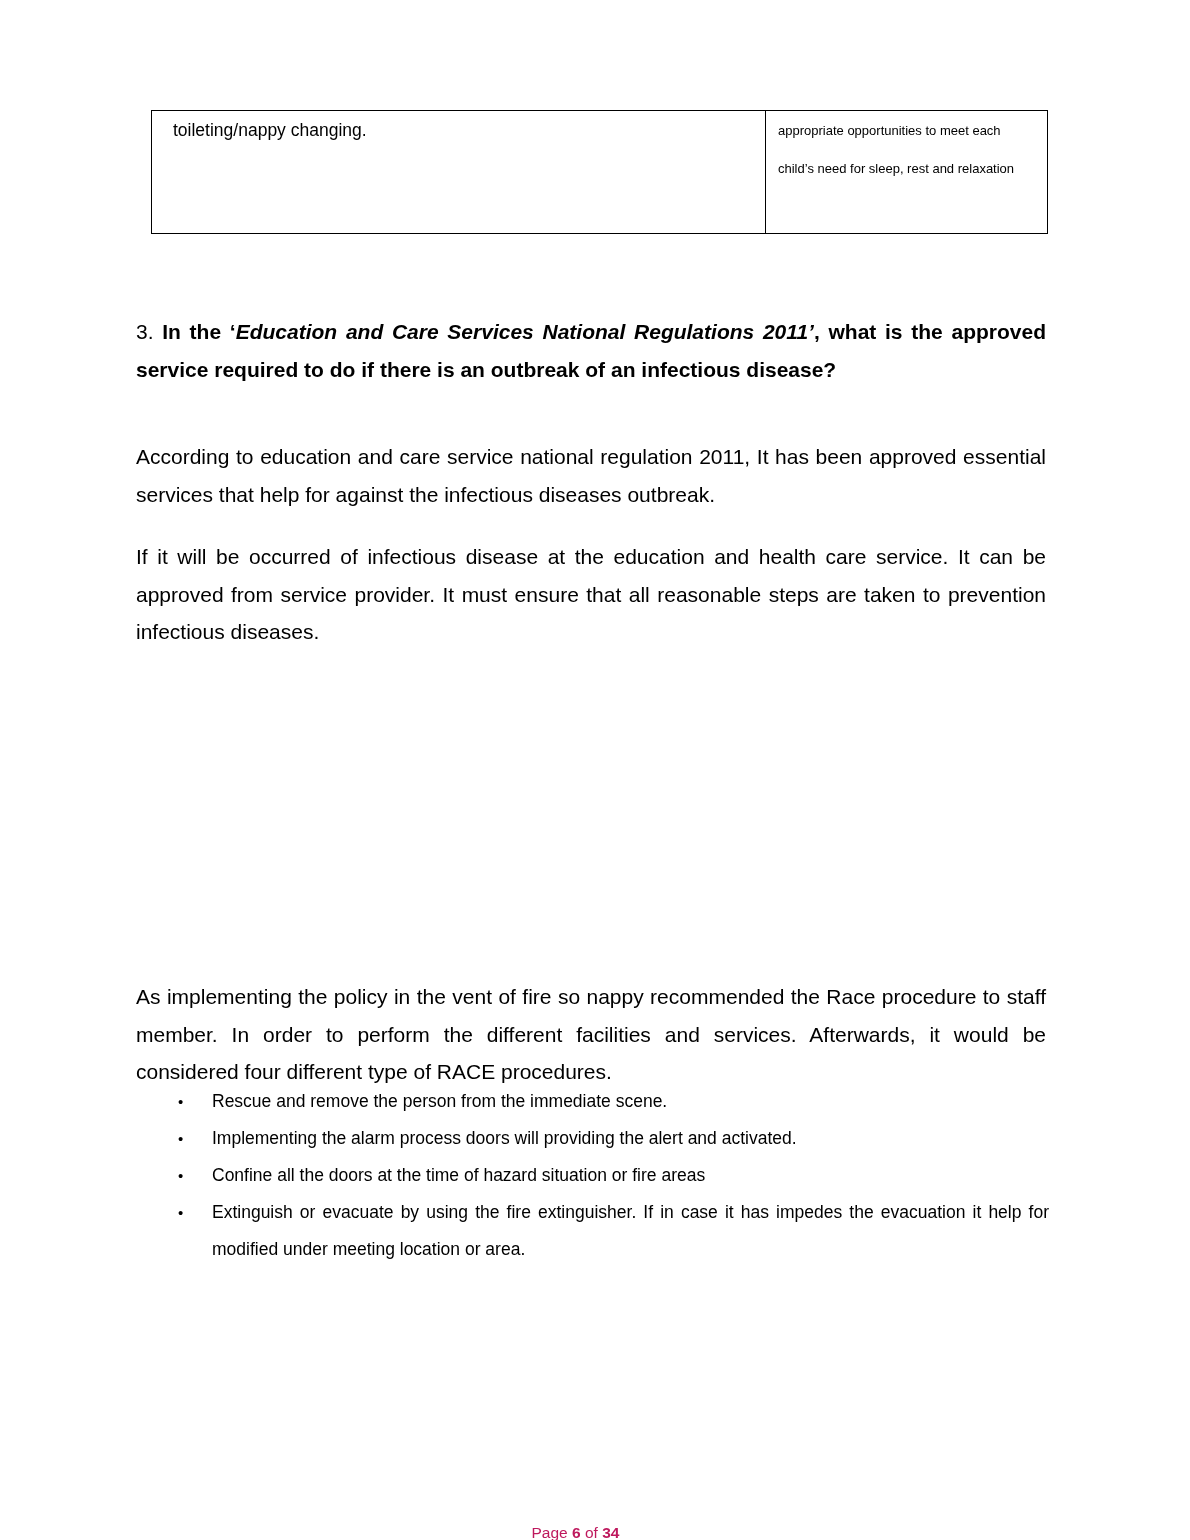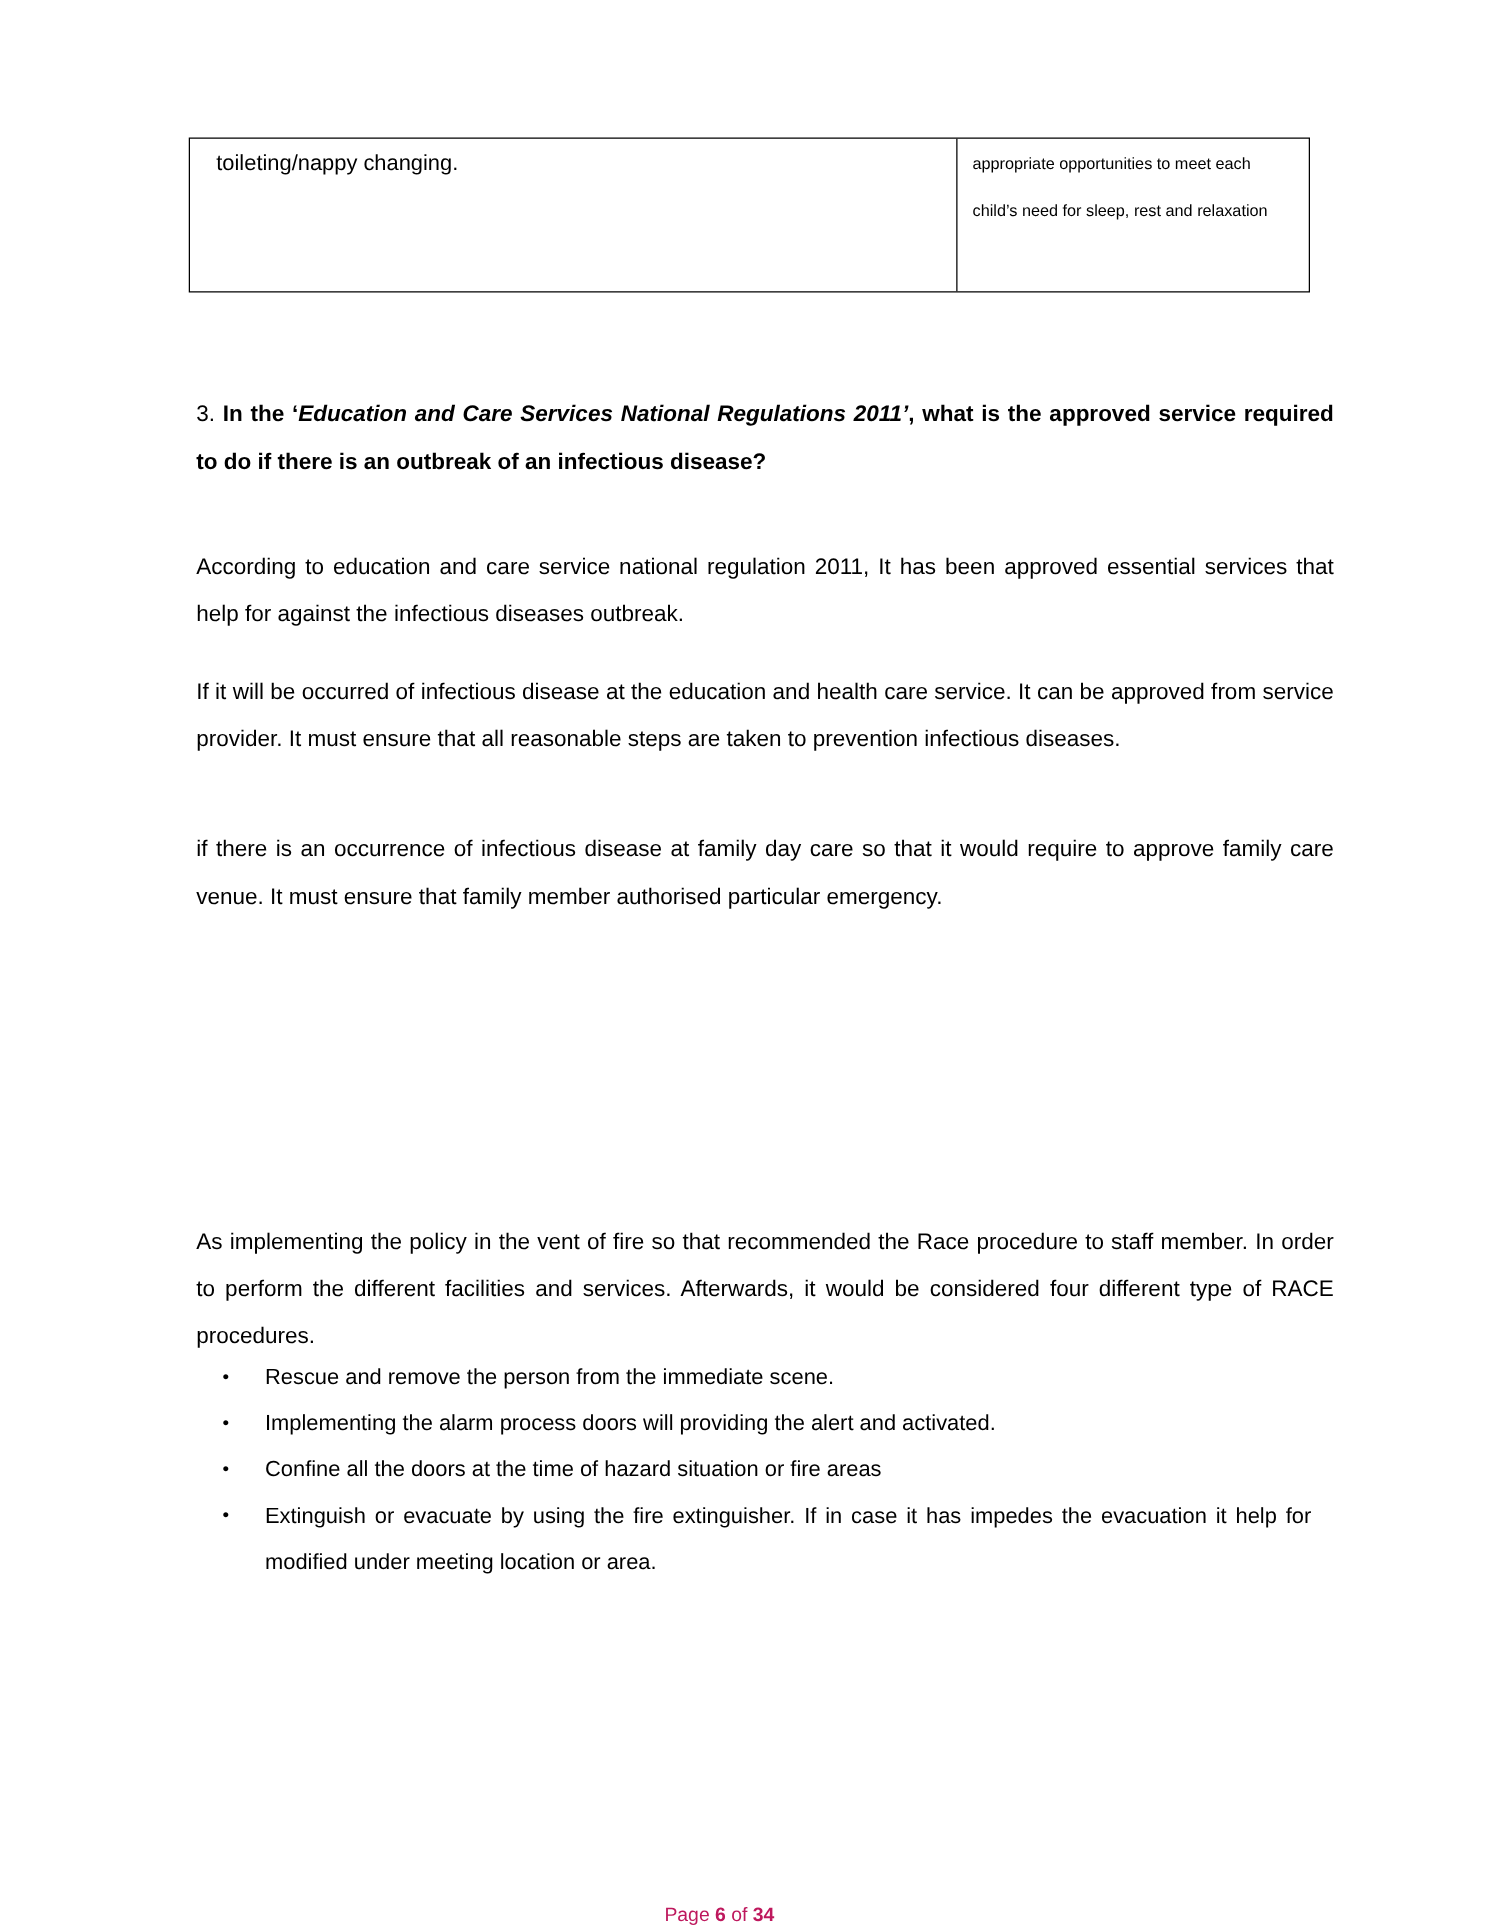--- a/index.html
+++ b/index.html
@@ -39,23 +39,23 @@
   .cell-right {
     flex: 1;
     padding: 1px 12px 0 12px;
     line-height: 38px;
     font-size: 13px;
   }
 
   
   .block {
     position: absolute;
-    left: 157px;
+    left: 136px;
     width: 910px;
-    font-size: 18px;
+    font-size: 21px;
     line-height: 37.5px;
     text-align: justify;
   }
   .q-heading { font-weight: bold; }
   .q-heading .q-num { font-weight: normal; }
   .q3 { top: 281px; }
   .p1 { top: 385px; }
   .p2 { top: 485px; }
   .p3 { top: 611px; }
   .q4 { top: 826px; }
@@ -108,24 +108,23 @@
       <span>appropriate opportunities to meet each child’s need for sleep, rest and relaxation</span>
     </div>
   </div>
 
   <div class="block q-heading q3">
     <span class="q-num">3. </span><span>In the ‘</span><i>Education and Care Services National Regulations 2011’</i><span>, what is the approved service required to do if there is an outbreak of an infectious disease?</span>
   </div>
 
   <p class="block p1">According to education and care service national regulation 2011, It has been approved essential services that help for against the infectious diseases outbreak.</p>
   <p class="block p2">If it will be occurred of infectious disease at the education and health care service. It can be approved from service provider. It must ensure that all reasonable steps are taken to prevention infectious diseases.</p>
-  <p class="block p3">if there is an occurrence of infectious disease at family day care so that it would require to approve family care venue. It must ensure that family member authorised particular emergency.</p>
 
 
-  <p class="block p4">As implementing the policy in the vent of fire so that recommended the Race procedure to staff member. In order to perform the different facilities and services. Afterwards, it would be considered four different type of RACE procedures.</p>
+  <p class="block p4">As implementing the policy in the vent of fire so nappy recommended the Race procedure to staff member. In order to perform the different facilities and services. Afterwards, it would be considered four different type of RACE procedures.</p>
 
   <ul class="bullets">
     <li>
       <span class="marker">•</span>
       <span class="btext">Rescue and remove the person from the immediate scene.</span>
     </li>
     <li>
       <span class="marker">•</span>
       <span class="btext">Implementing the alarm process doors will providing the alert and activated.</span>
     </li>

